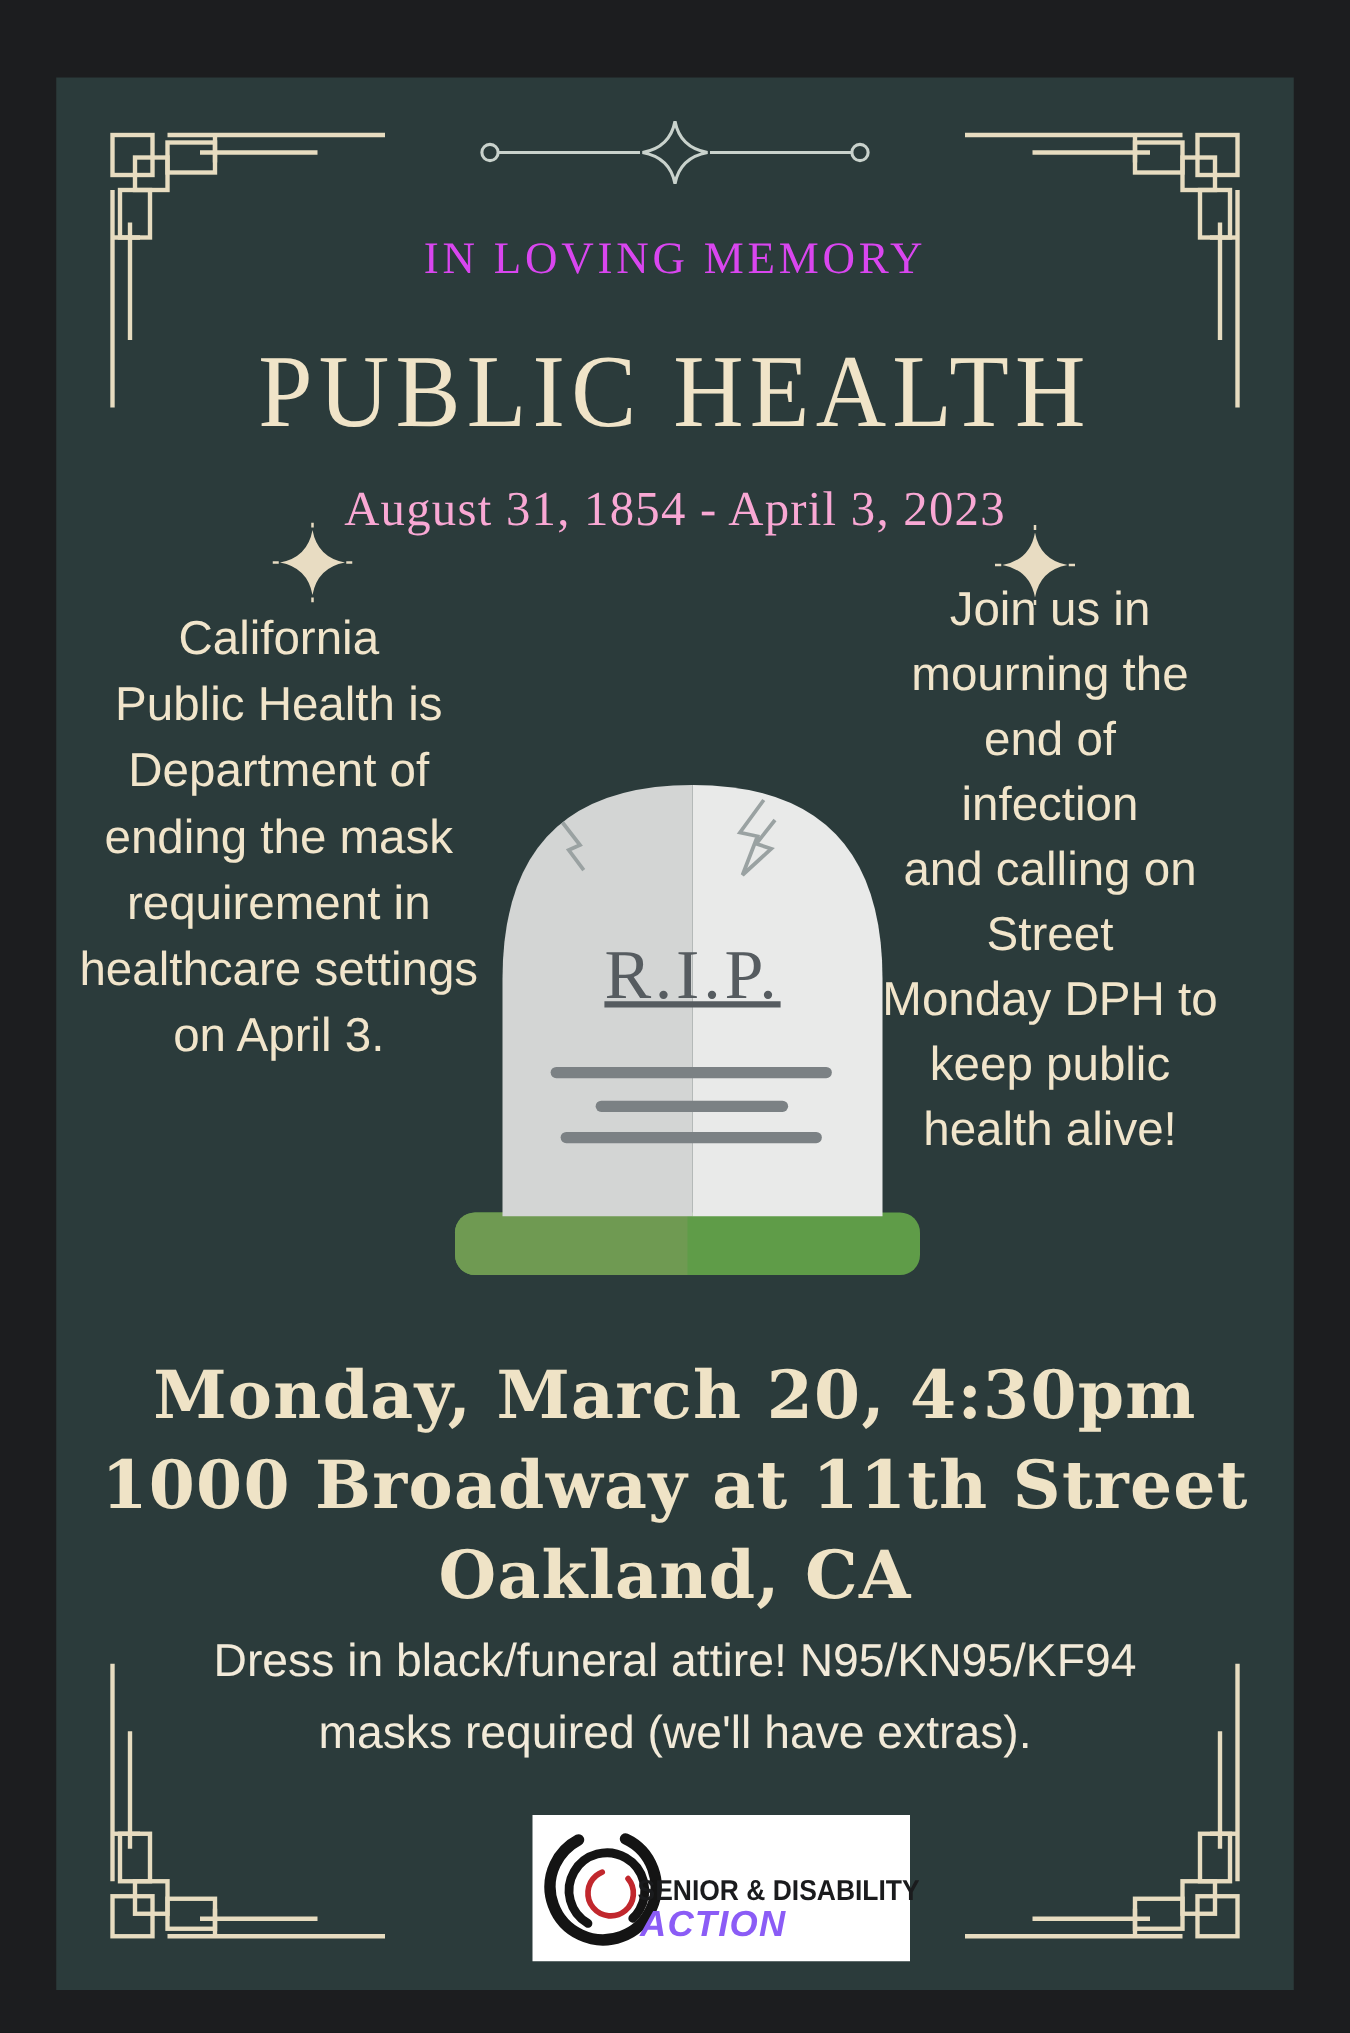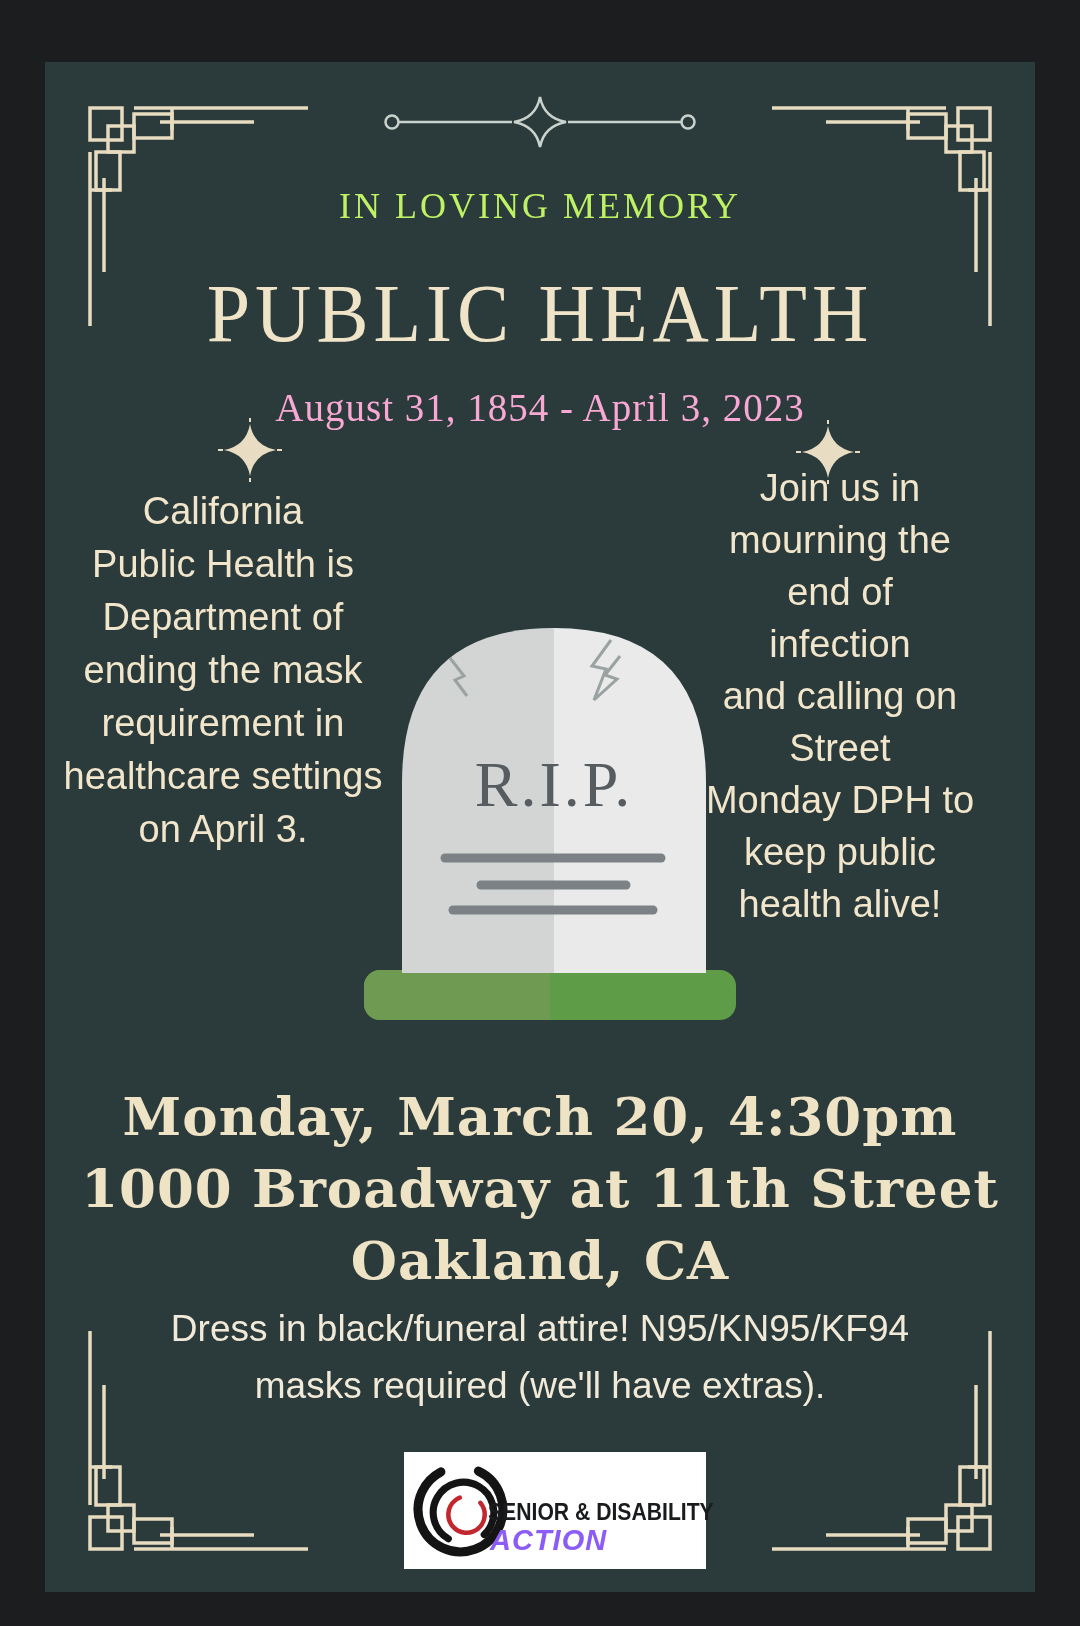--- a/index.html
+++ b/index.html
@@ -16,21 +16,21 @@
   .corner{position:absolute;width:235px;height:235px;}
   .corner svg{display:block;width:100%;height:100%;}
   .corner.tr{transform:scaleX(-1);}
   .corner.bl{transform:scaleY(-1);}
   .corner.br{transform:scale(-1,-1);}
   
   .divider{position:absolute;left:380px;top:92px;width:320px;height:60px;}
   .memorial{
     position:absolute;left:0;top:185px;width:1080px;
     font-family:"Liberation Serif",serif;font-size:36px;letter-spacing:3px;
-    color:#bef264;text-align:center;
+    color:#d946ef;text-align:center;
   }
   .title{
     position:absolute;left:0;top:268px;width:1080px;
     font-family:"Liberation Serif",serif;font-size:78px;font-weight:400;
     letter-spacing:5px;color:#f0e4c8;text-align:center;
     transform:scaleY(1.06);
   }
   .dates{
     position:absolute;left:0;top:385px;width:1080px;
     font-family:"Liberation Serif",serif;font-size:39px;letter-spacing:1px;
@@ -40,37 +40,37 @@
   
   .para{
     color:#f1e5cb;font-size:38px;line-height:53px;text-align:center;
     font-family:"Liberation Sans",sans-serif;
   }
   .para.right{line-height:52px;}
   
   .tombstone{position:absolute;left:358px;top:618px;width:384px;height:410px;}
   .rip{
     position:absolute;left:404px;top:748px;width:300px;
-    font-family:"Liberation Serif",serif;font-size:64px;color:#565c60;
-    letter-spacing:3px;text-align:center;
+    font-family:"Liberation Serif",serif;font-size:56px;color:#565c60;
+    letter-spacing:3px;text-align:center;text-decoration:underline;
   }
   
   .event{
     position:absolute;left:45px;top:1080px;width:990px;
     font-family:"DejaVu Serif",serif;font-weight:700;font-size:53px;
     line-height:72px;color:#efe3c6;text-align:center;letter-spacing:1px;
   }
   .dress{
     position:absolute;left:45px;top:1300px;width:990px;
     font-family:"Liberation Sans",sans-serif;font-size:37px;line-height:57px;
     color:#f2ead9;text-align:center;
   }
   
   .logo-box{
-    position:absolute;left:404px;top:1452px;width:302px;height:117px;
+    position:absolute;left:426px;top:1452px;width:302px;height:117px;
     background:#ffffff;
   }
   .logo-spiral{position:absolute;left:6px;top:5px;width:106px;height:106px;}
   .org1{
     position:absolute;left:84px;top:47px;
     font-family:"Liberation Sans",sans-serif;font-weight:700;font-size:23px;
     color:#1a1b1d;transform:scaleX(0.92);transform-origin:left center;
     white-space:nowrap;
   }
   .org2{

